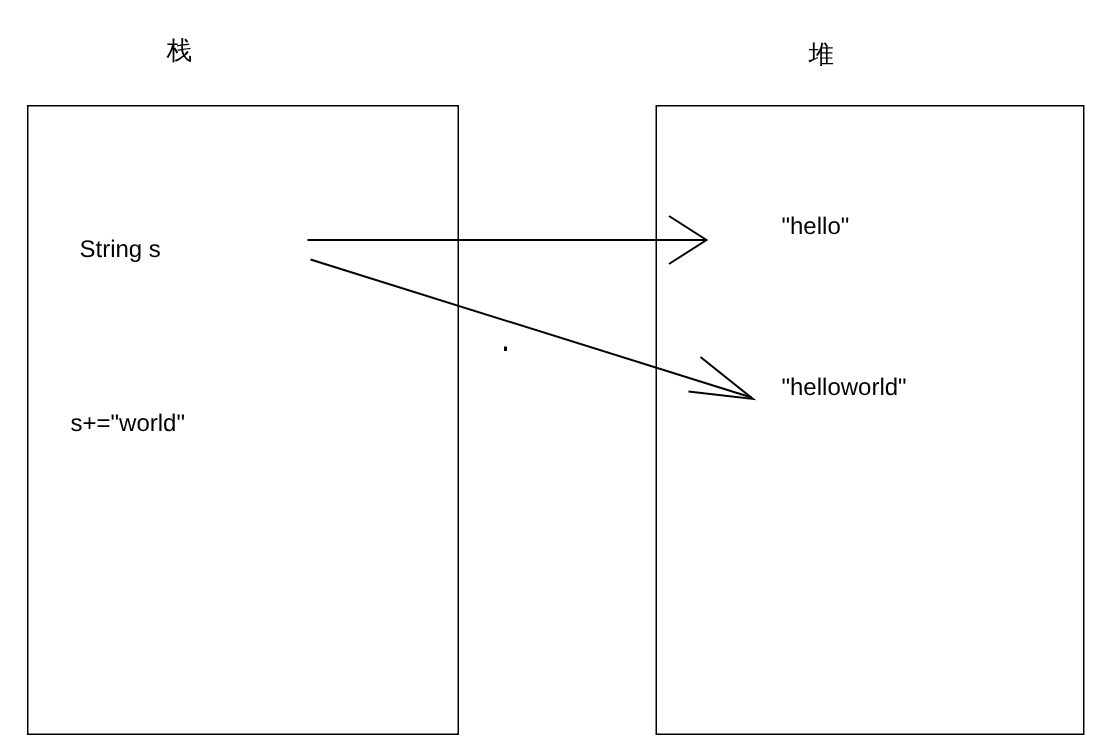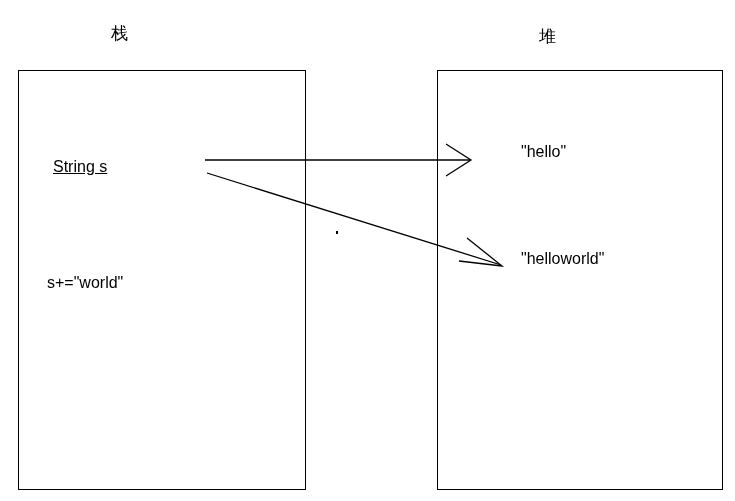--- a/index.html
+++ b/index.html
@@ -46,21 +46,21 @@
     height: 501px;
     pointer-events: none;
   }
   
   #stack-heading { left: 111px; top: 25px; }
   #heap-heading  { left: 539px; top: 28px; }
   
   #stack-box { left: 18px;  top: 70px; width: 288px; height: 420px; }
   #heap-box  { left: 437px; top: 70px; width: 286px; height: 420px; }
   
-  #stack-var-text  { left: 53px;  top: 159px; text-decoration: underline; }
+  #stack-var-text  { left: 53px;  top: 159px; }
   #stack-expr-text { left: 47px;  top: 275px; }
   #heap-val-1-text { left: 521px; top: 144px; }
   #heap-val-2-text { left: 521px; top: 251px; }
 </style>
 </head>
 <body>
 
 <div id="canvas">
 
   <div class="label-heading" id="stack-heading">栈</div>

